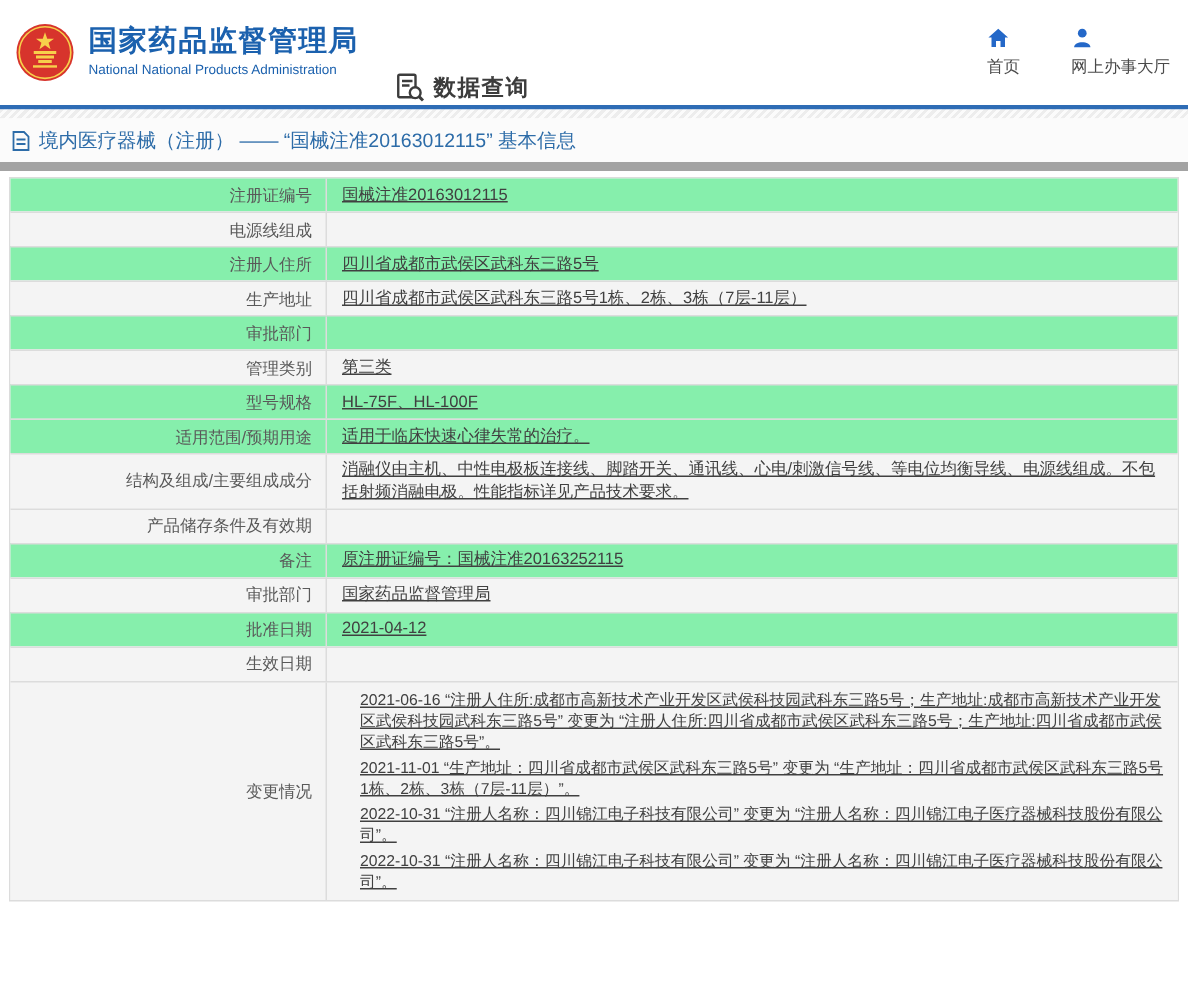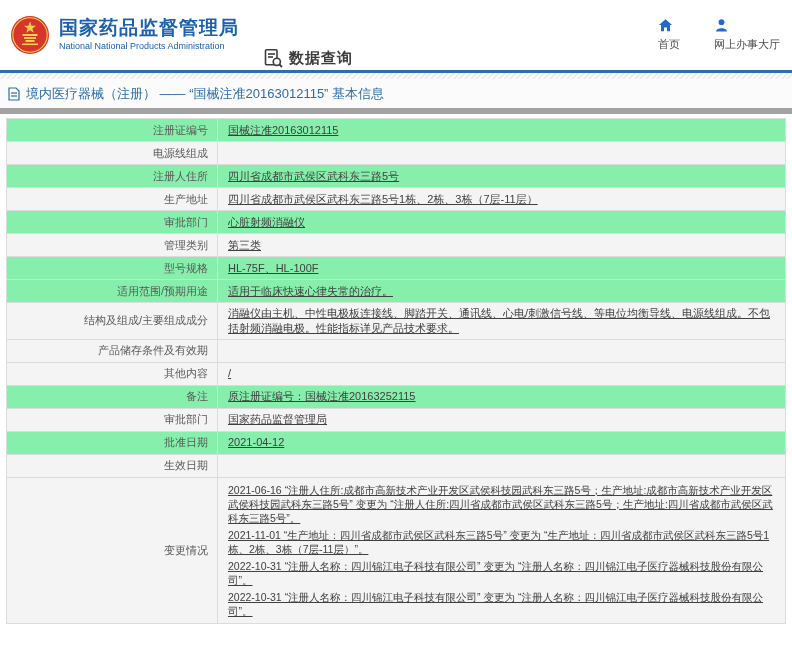--- a/index.html
+++ b/index.html
@@ -32,21 +32,21 @@
   
   .detail-table{margin:4px 6px 0 6px;border:1px solid #dcdcdc;font-size:11px;}
   .t-row{display:flex;border-top:1px solid #dcdcdc;min-height:22px;background:#86efac;}
   .t-row:first-child{border-top:none;}
   .t-row.alt{background:#f4f4f4;}
   .t-label{width:211px;flex:0 0 auto;box-sizing:border-box;border-right:1px solid #dcdcdc;
     display:flex;align-items:center;justify-content:flex-end;text-align:right;
     padding:3px 9px 3px 4px;color:#595959;}
   .t-value{flex:1;display:flex;align-items:center;padding:3px 8px 3px 10px;color:#404040;line-height:1.35;text-decoration:underline;}
   .t-value.changes{display:block;font-size:10.5px;line-height:14px;padding-top:5px;padding-bottom:5px;}
-  .t-value.changes p{margin:0 0 3px 0;}
+  .t-value.changes p{margin:0 0 3px 12px;}
   .t-value.changes p:last-child{margin-bottom:0;}
   .pin svg,.emblem svg,.query-icon svg,.nav-icon svg,.doc-icon svg{display:block;width:100%;height:100%;}
 </style>
 </head>
 <body>
 
 <div class="site-header">
   <div class="logo-block">
     <span class="emblem">
       <svg viewBox="0 0 40 40" xmlns="http://www.w3.org/2000/svg">
@@ -135,21 +135,20 @@
     <div class="t-row alt">
       <div class="t-label">
         <span>生产地址</span>
       </div>
       <div class="t-value">四川省成都市武侯区武科东三路5号1栋、2栋、3栋（7层-11层）</div>
     </div>
     <div class="t-row">
       <div class="t-label">
         <span>审批部门</span>
       </div>
-      <div class="t-value">心脏射频消融仪</div>
     </div>
     <div class="t-row alt">
       <div class="t-label">
         <span>管理类别</span>
       </div>
       <div class="t-value">第三类</div>
     </div>
     <div class="t-row">
       <div class="t-label">
         <span>型号规格</span>
@@ -166,26 +165,20 @@
       <div class="t-label">
         <span>结构及组成/主要组成成分</span>
       </div>
       <div class="t-value">消融仪由主机、中性电极板连接线、脚踏开关、通讯线、心电/刺激信号线、等电位均衡导线、电源线组成。不包括射频消融电极。性能指标详见产品技术要求。</div>
     </div>
     <div class="t-row alt">
       <div class="t-label">
         <span>产品储存条件及有效期</span>
       </div>
       <div class="t-value"></div>
-    </div>
-    <div class="t-row alt">
-      <div class="t-label">
-        <span>其他内容</span>
-      </div>
-      <div class="t-value">/</div>
     </div>
     <div class="t-row">
       <div class="t-label">
         <span>备注</span>
       </div>
       <div class="t-value">原注册证编号：国械注准20163252115</div>
     </div>
     <div class="t-row alt">
       <div class="t-label">
         <span>审批部门</span>

